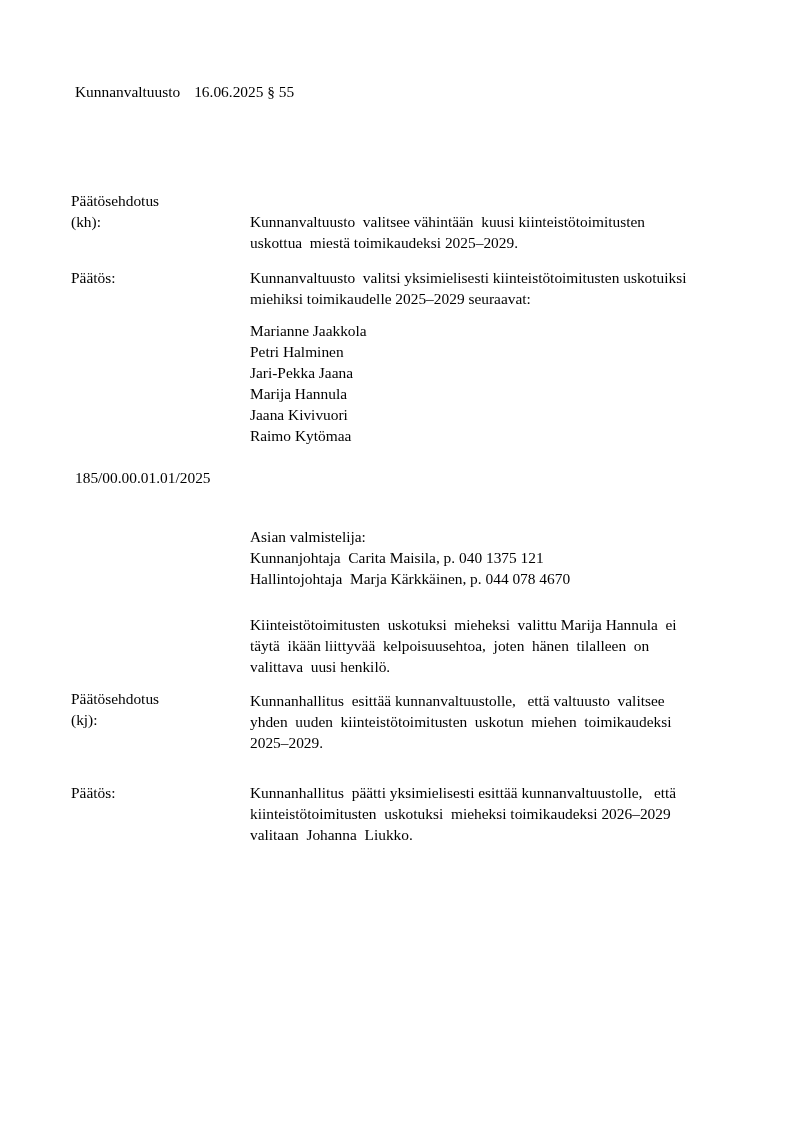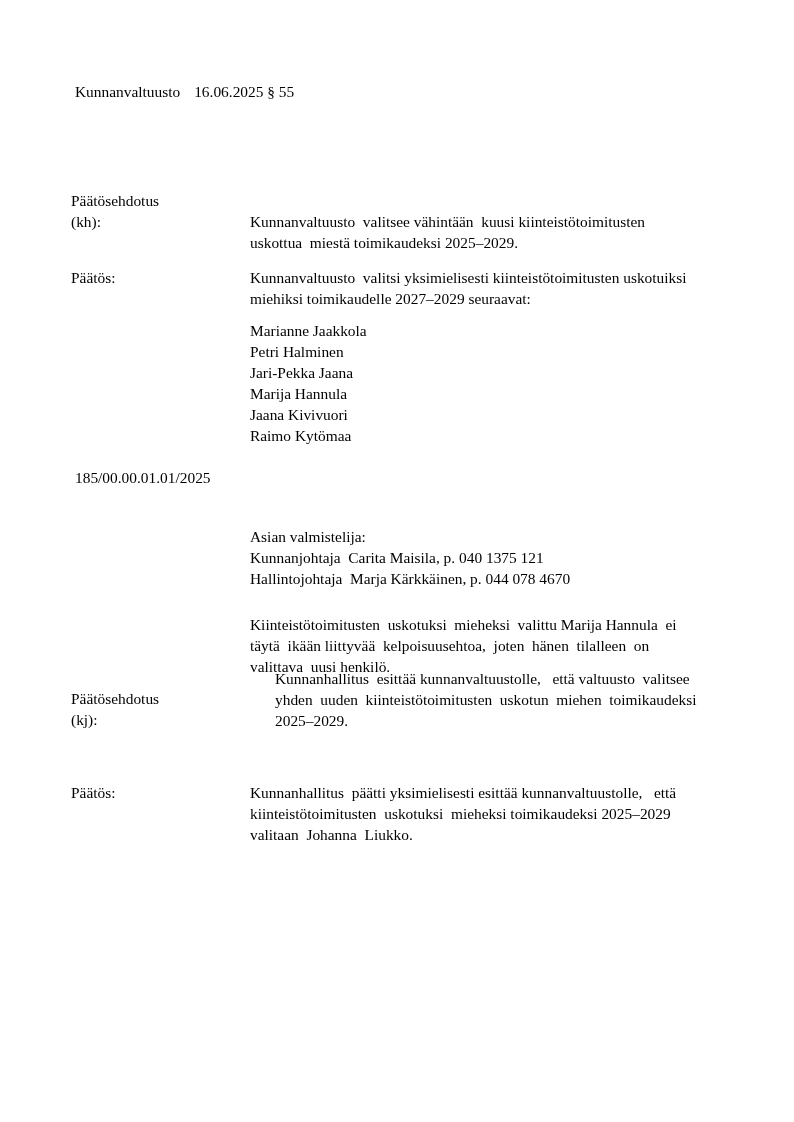--- a/index.html
+++ b/index.html
@@ -28,21 +28,21 @@
   #para-intro     { top: 132px; }
   #kh-label       { top: 190px; }
   #kh-body        { top: 211px; }
   #paatos1-label  { top: 267px; }
   #paatos1-body   { top: 267px; }
   #names          { top: 320px; left: 250px; width: 510px; }
   #header2        { top: 467px; left: 75px; }
   #valmistelija   { top: 526px; }
   #note           { top: 614px; }
   #kj-label       { top: 688px; }
-  #kj-body        { top: 668px; margin-left: 25px; }
+  #kj-body        { top: 690px; }
   #paatos2-label  { top: 782px; }
   #paatos2-body   { top: 782px; }
 
   .ref { margin-left: 14px; }
   .name-row { height: 21px; }
 </style>
 </head>
 <body>
 
 <div class="page">
@@ -50,21 +50,21 @@
   <div id="header1" class="abs"><span>Kunnanvaltuusto</span><span class="ref">16.06.2025 § 55</span></div>
 
 
   <div id="kh-label" class="abs label-col lines">Päätösehdotus
 (kh):</div>
   <div id="kh-body" class="abs body-col lines">Kunnanvaltuusto  valitsee vähintään  kuusi kiinteistötoimitusten
 uskottua  miestä toimikaudeksi 2025–2029.</div>
 
   <div id="paatos1-label" class="abs label-col">Päätös:</div>
   <div id="paatos1-body" class="abs body-col lines">Kunnanvaltuusto  valitsi yksimielisesti kiinteistötoimitusten uskotuiksi
-miehiksi toimikaudelle 2027–2029 seuraavat:</div>
+miehiksi toimikaudelle 2025–2029 seuraavat:</div>
 
   <div id="names" class="abs">
     <div class="name-row">Marianne  Jaakkola</div>
     <div class="name-row">Petri Halminen</div>
     <div class="name-row">Jari-Pekka Jaana</div>
     <div class="name-row">Marija Hannula</div>
     <div class="name-row">Jaana Kivivuori</div>
     <div class="name-row">Raimo Kytömaa</div>
   </div>
 
@@ -81,16 +81,16 @@
 valittava  uusi henkilö.</div>
 
   <div id="kj-label" class="abs label-col lines">Päätösehdotus
 (kj):</div>
   <div id="kj-body" class="abs body-col lines">Kunnanhallitus  esittää kunnanvaltuustolle,   että valtuusto  valitsee
 yhden  uuden  kiinteistötoimitusten  uskotun  miehen  toimikaudeksi
 2025–2029.</div>
 
   <div id="paatos2-label" class="abs label-col">Päätös:</div>
   <div id="paatos2-body" class="abs body-col lines">Kunnanhallitus  päätti yksimielisesti esittää kunnanvaltuustolle,   että
-kiinteistötoimitusten  uskotuksi  mieheksi toimikaudeksi 2025–2029
+kiinteistötoimitusten  uskotuksi  mieheksi toimikaudeksi 2026–2029
 valitaan  Johanna  Liukko.</div>
 
 </div>
 
 </body></html>

